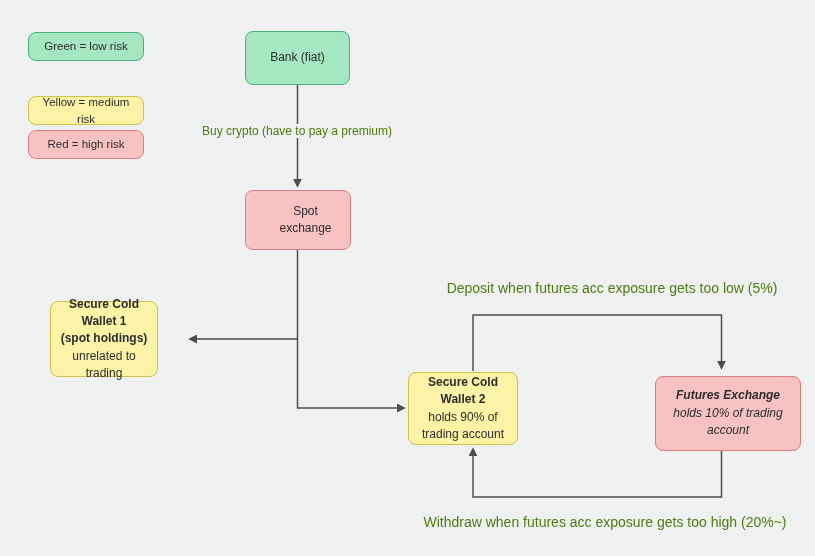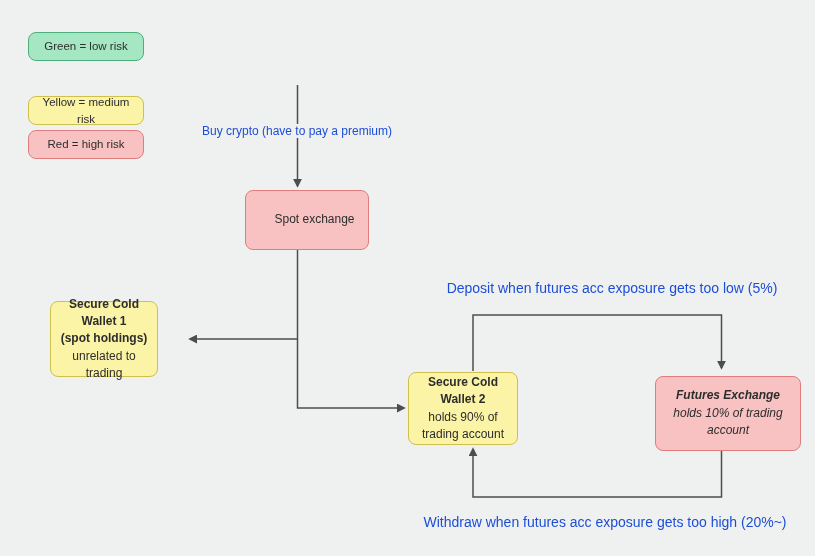--- a/index.html
+++ b/index.html
@@ -52,29 +52,29 @@
     left: 28px;
     width: 116px;
     height: 29px;
     font-size: 11.5px;
   }
   .legend-green  { top: 32px; }
   .legend-yellow { top: 96px; }
   .legend-red    { top: 130px; }
 
   .node-bank    { left: 245px; top: 31px;  width: 105px; height: 54px; }
-  .node-spot    { left: 245px; top: 190px; width: 124px; height: 60px; padding-left: 21px; }
+  .node-spot    { left: 245px; top: 190px; width: 106px; height: 60px; padding-left: 21px; }
   .node-wallet1 { left: 50px;  top: 301px; width: 108px; height: 76px; }
   .node-wallet2 { left: 408px; top: 372px; width: 110px; height: 73px; }
   .node-futures { left: 655px; top: 376px; width: 146px; height: 75px; font-style: italic; }
 
   .edge-label {
     position: absolute;
     white-space: nowrap;
-    color: #1d4ed8;
+    color: #4d7c0f;
     background: var(--background, #eff0f0);
     padding: 0 4px;
   }
   .label-buy {
     left: 297px; top: 124px;
     transform: translateX(-50%);
     font-size: 12px;
   }
   .label-deposit {
     left: 612px; top: 280px;
@@ -108,20 +108,23 @@
   <div class="node green legend-box legend-green">
     <span>Green = low risk</span>
   </div>
   <div class="node yellow legend-box legend-yellow">
     <span>Yellow = medium risk</span>
   </div>
   <div class="node red legend-box legend-red">
     <span>Red = high risk</span>
   </div>
 
+  <div class="node green node-bank">
+    <span>Bank (fiat)</span>
+  </div>
 
   <div class="node red node-spot">
     <span>Spot exchange</span>
   </div>
 
   <div class="node yellow node-wallet1">
     <span class="title-bold">Secure Cold Wallet 1</span>
     <span class="title-bold">(spot holdings)</span>
     <span>unrelated to trading</span>
   </div>

